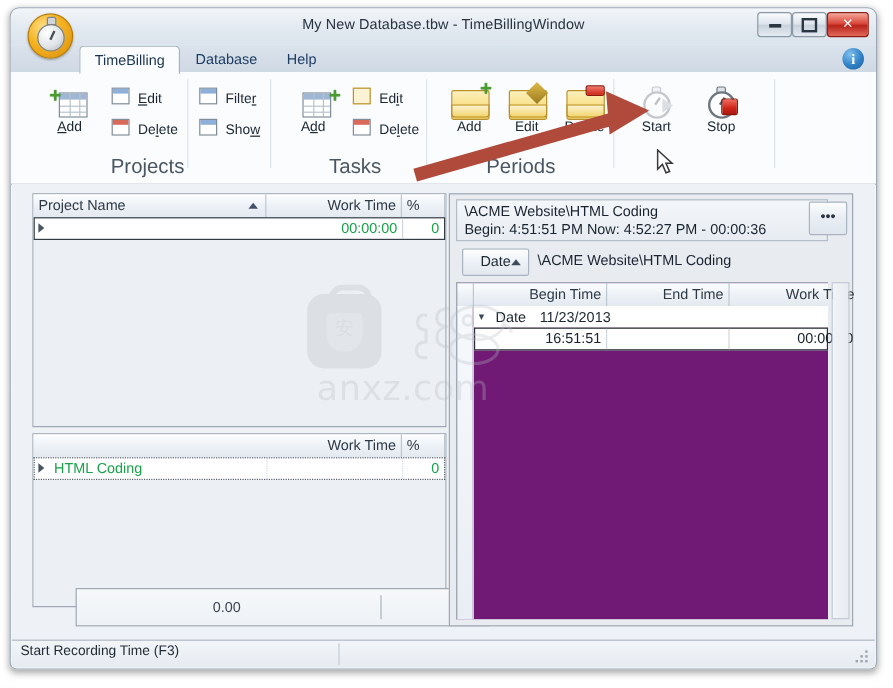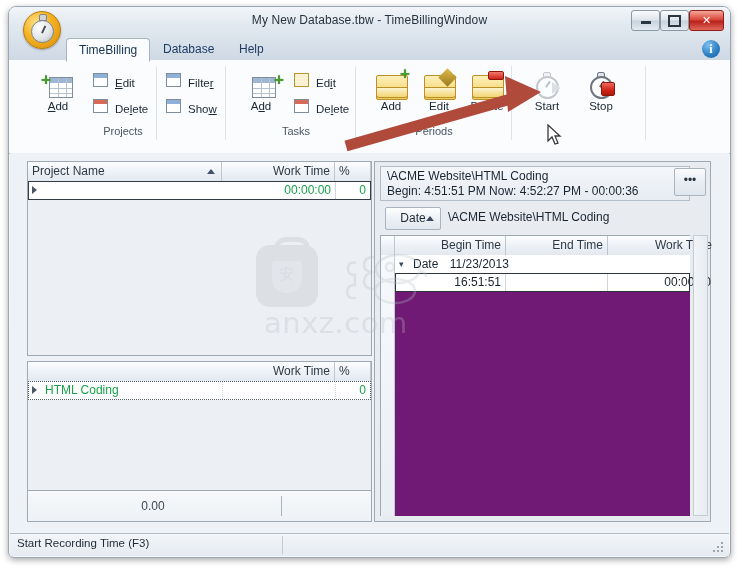--- a/index.html
+++ b/index.html
@@ -53,22 +53,22 @@
   #tab2{left:218px;}
   #info-icon{position:absolute;right:10px;top:3px;width:18px;height:18px;border-radius:50%;
     background:radial-gradient(circle at 35% 28%,#7fc0ee 0%,#2f81c6 55%,#1c5f9c 100%);
     color:#fff;font-size:12px;font-weight:bold;text-align:center;line-height:18px;
     font-family:"Liberation Serif",serif;}
 
   
   #ribbon{position:absolute;left:0;top:53px;right:0;height:93px;background:#fbfcfe;
     border-bottom:1px solid #aab7c4;}
   .rgroup{position:absolute;top:0;height:93px;}
-  .rgroup .glabel{position:absolute;bottom:16px;left:0;right:0;text-align:center;
-    font-size:11px;color:#4a5663;}
+  .rgroup .glabel{position:absolute;bottom:4px;left:0;right:0;text-align:center;
+    font-size:17px;color:#4a5663;}
   .rsep{position:absolute;top:6px;width:1px;height:74px;background:#dde3ea;}
 
   .bigbtn{position:absolute;width:60px;text-align:center;}
   .bigbtn .lbl{font-size:11.5px;color:#1a2732;margin-top:2px;}
   .smallbtn{position:absolute;height:23px;line-height:23px;font-size:11.5px;color:#1a2732;
     padding-left:22px;white-space:nowrap;}
   u{text-decoration:underline;}
 
   
   .gicon{position:relative;width:24px;height:21px;box-sizing:border-box;
@@ -377,21 +377,21 @@
         </div>
         <div class="grow" style="top:19px;border-style:dotted;border-width:1px;border-color:#555e68;">
           <div class="rowmark"></div>
           <div class="gc" style="left:12px;width:182px;border-right-style:dotted;">HTML Coding</div>
           <div class="gc r" style="left:194px;width:113px;border-right-style:dotted;"></div>
           <div class="gc r" style="left:307px;width:34px;border-right:none;">0</div>
         </div>
       </div>
     </div>
 
-    <div class="panel" id="bottom-panel" style="background:linear-gradient(180deg,#f6f8fa 0%,#eef2f6 100%);">
+    <div class="panel" id="bottom-panel" style="background:linear-gradient(180deg,#f6f8fa 0%,#eef2f6 100%);margin-left:36px;">
       <div class="sumcell" style="left:0;width:250px;text-align:center;">0.00</div>
       <div style="position:absolute;left:253px;top:5px;width:1px;height:20px;background:#aab4bf;"></div>
     </div>
 
     <div class="panel" id="right-panel">
 
       <div id="hdrbox">
         <div class="l1">\ACME Website\HTML Coding</div>
         <div class="l2">Begin: 4:51:51 PM Now: 4:52:27 PM - 00:00:36</div>
       </div>

